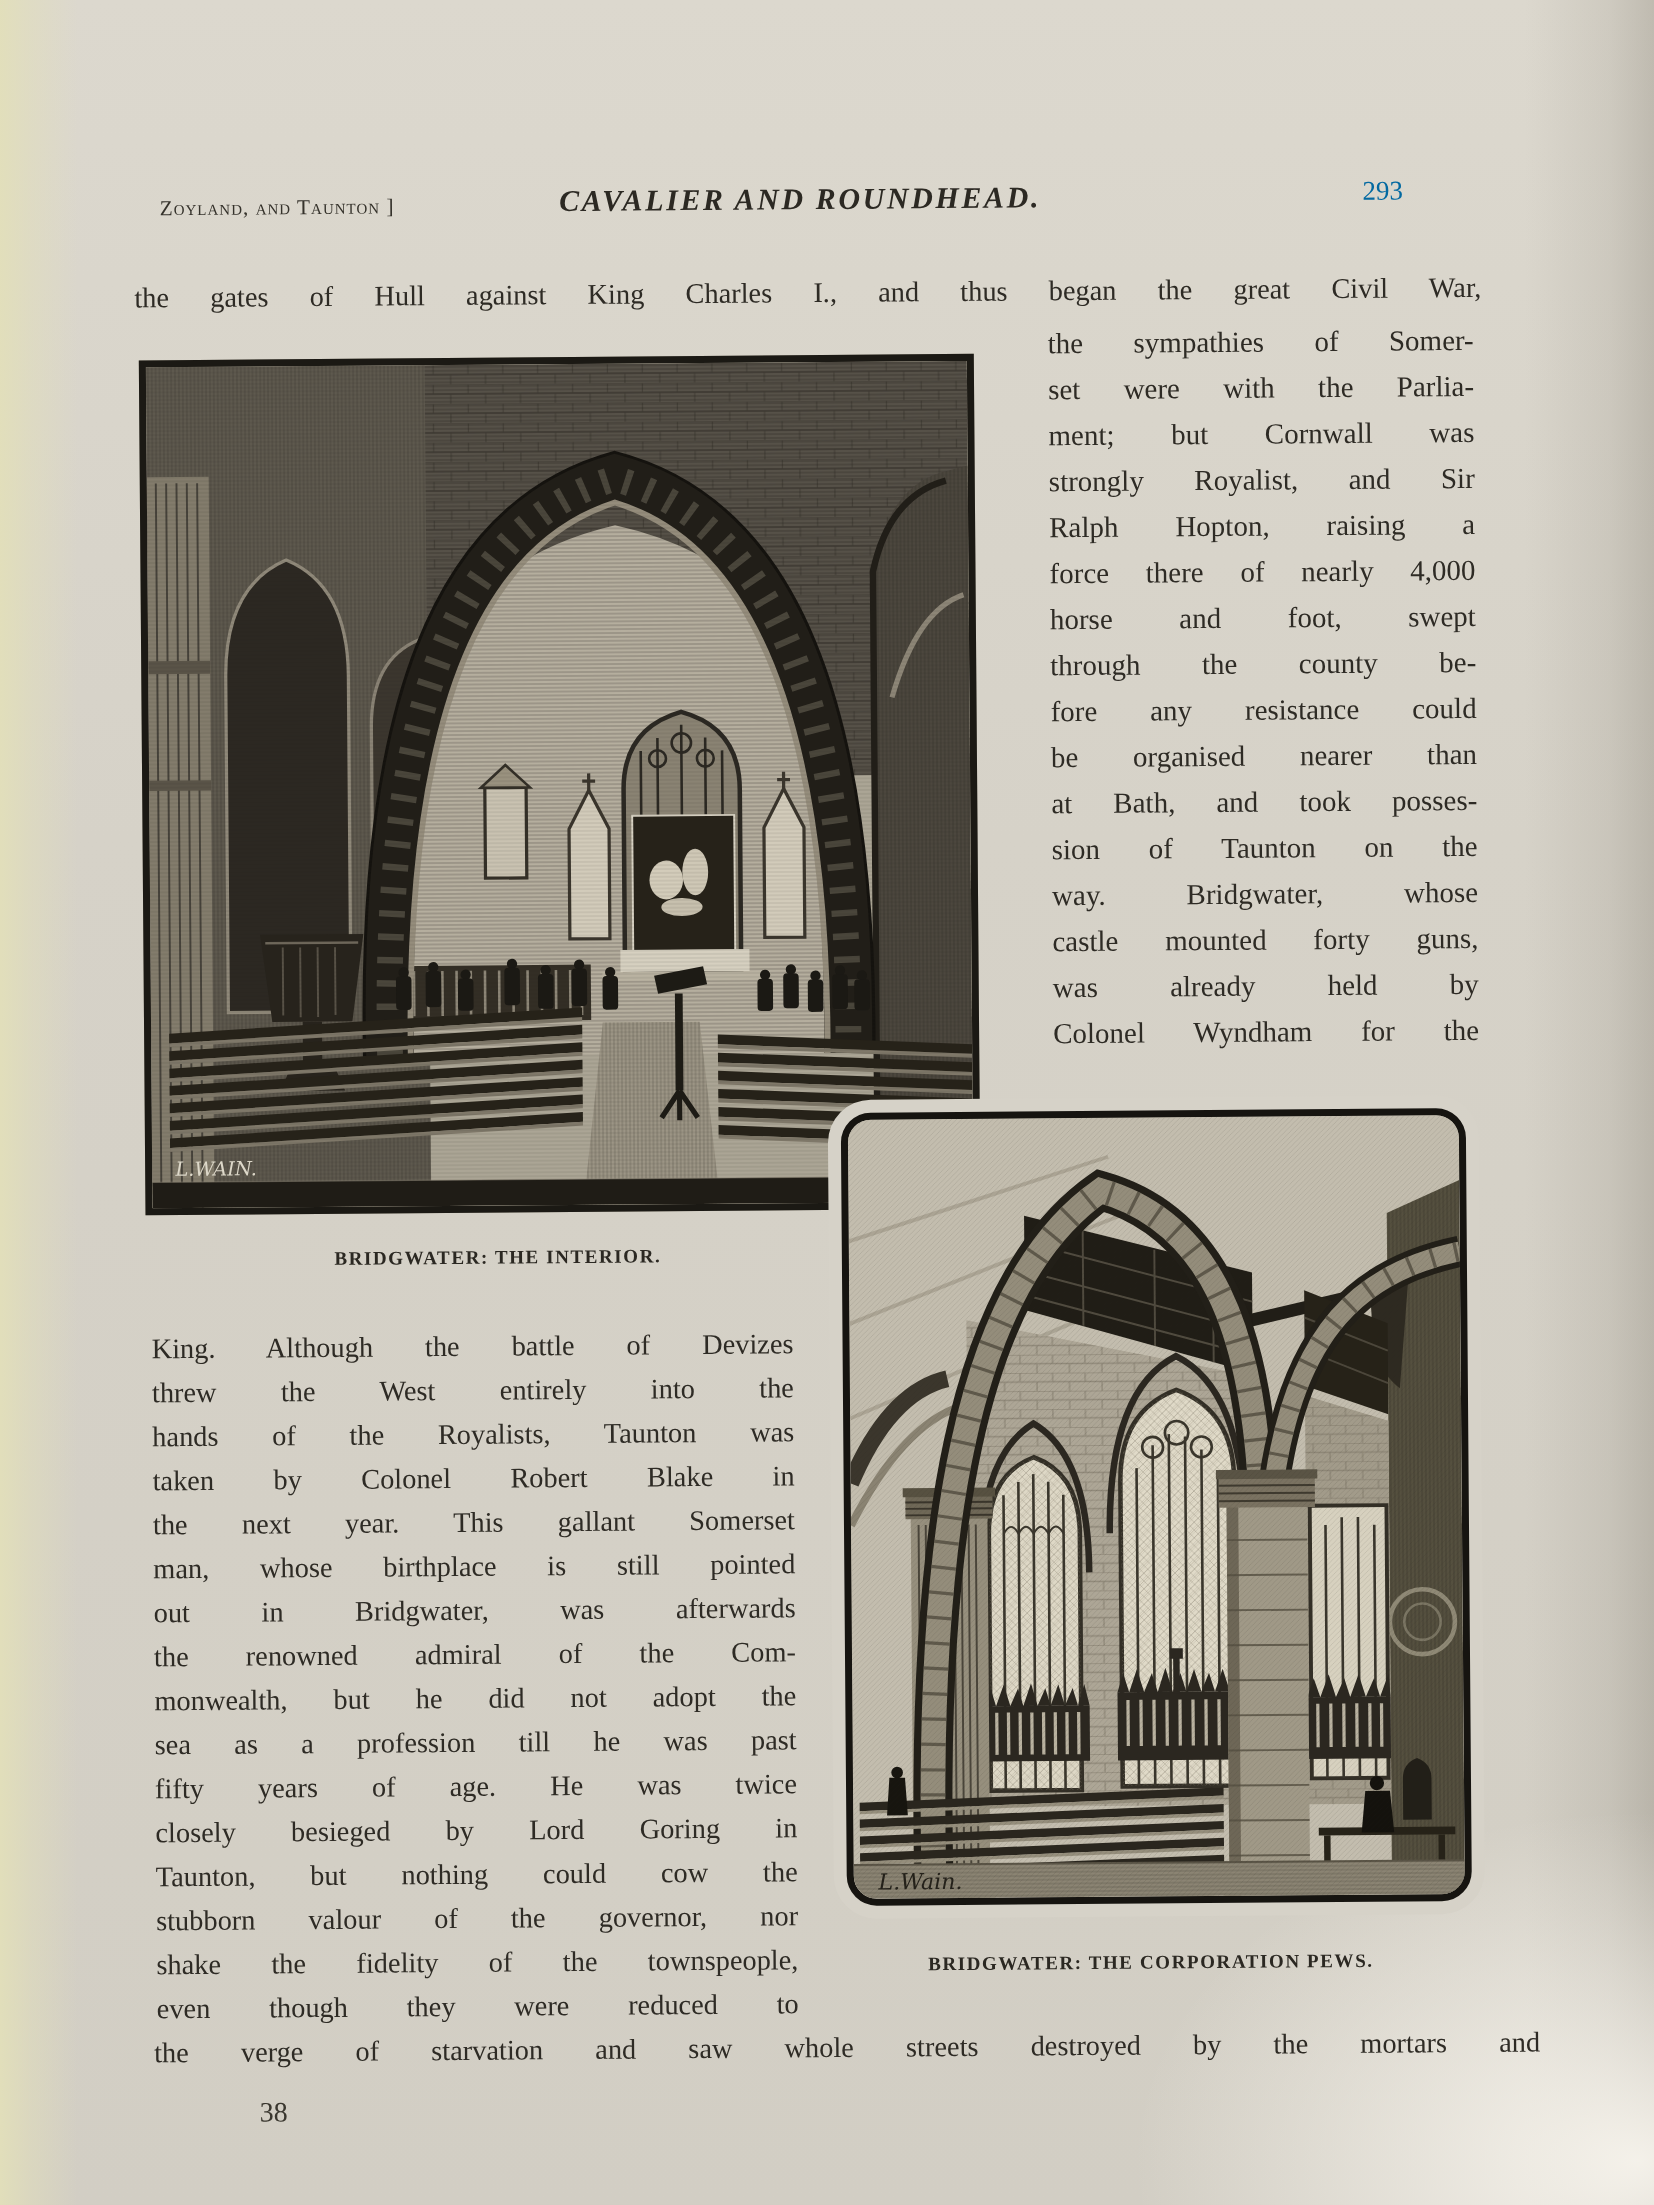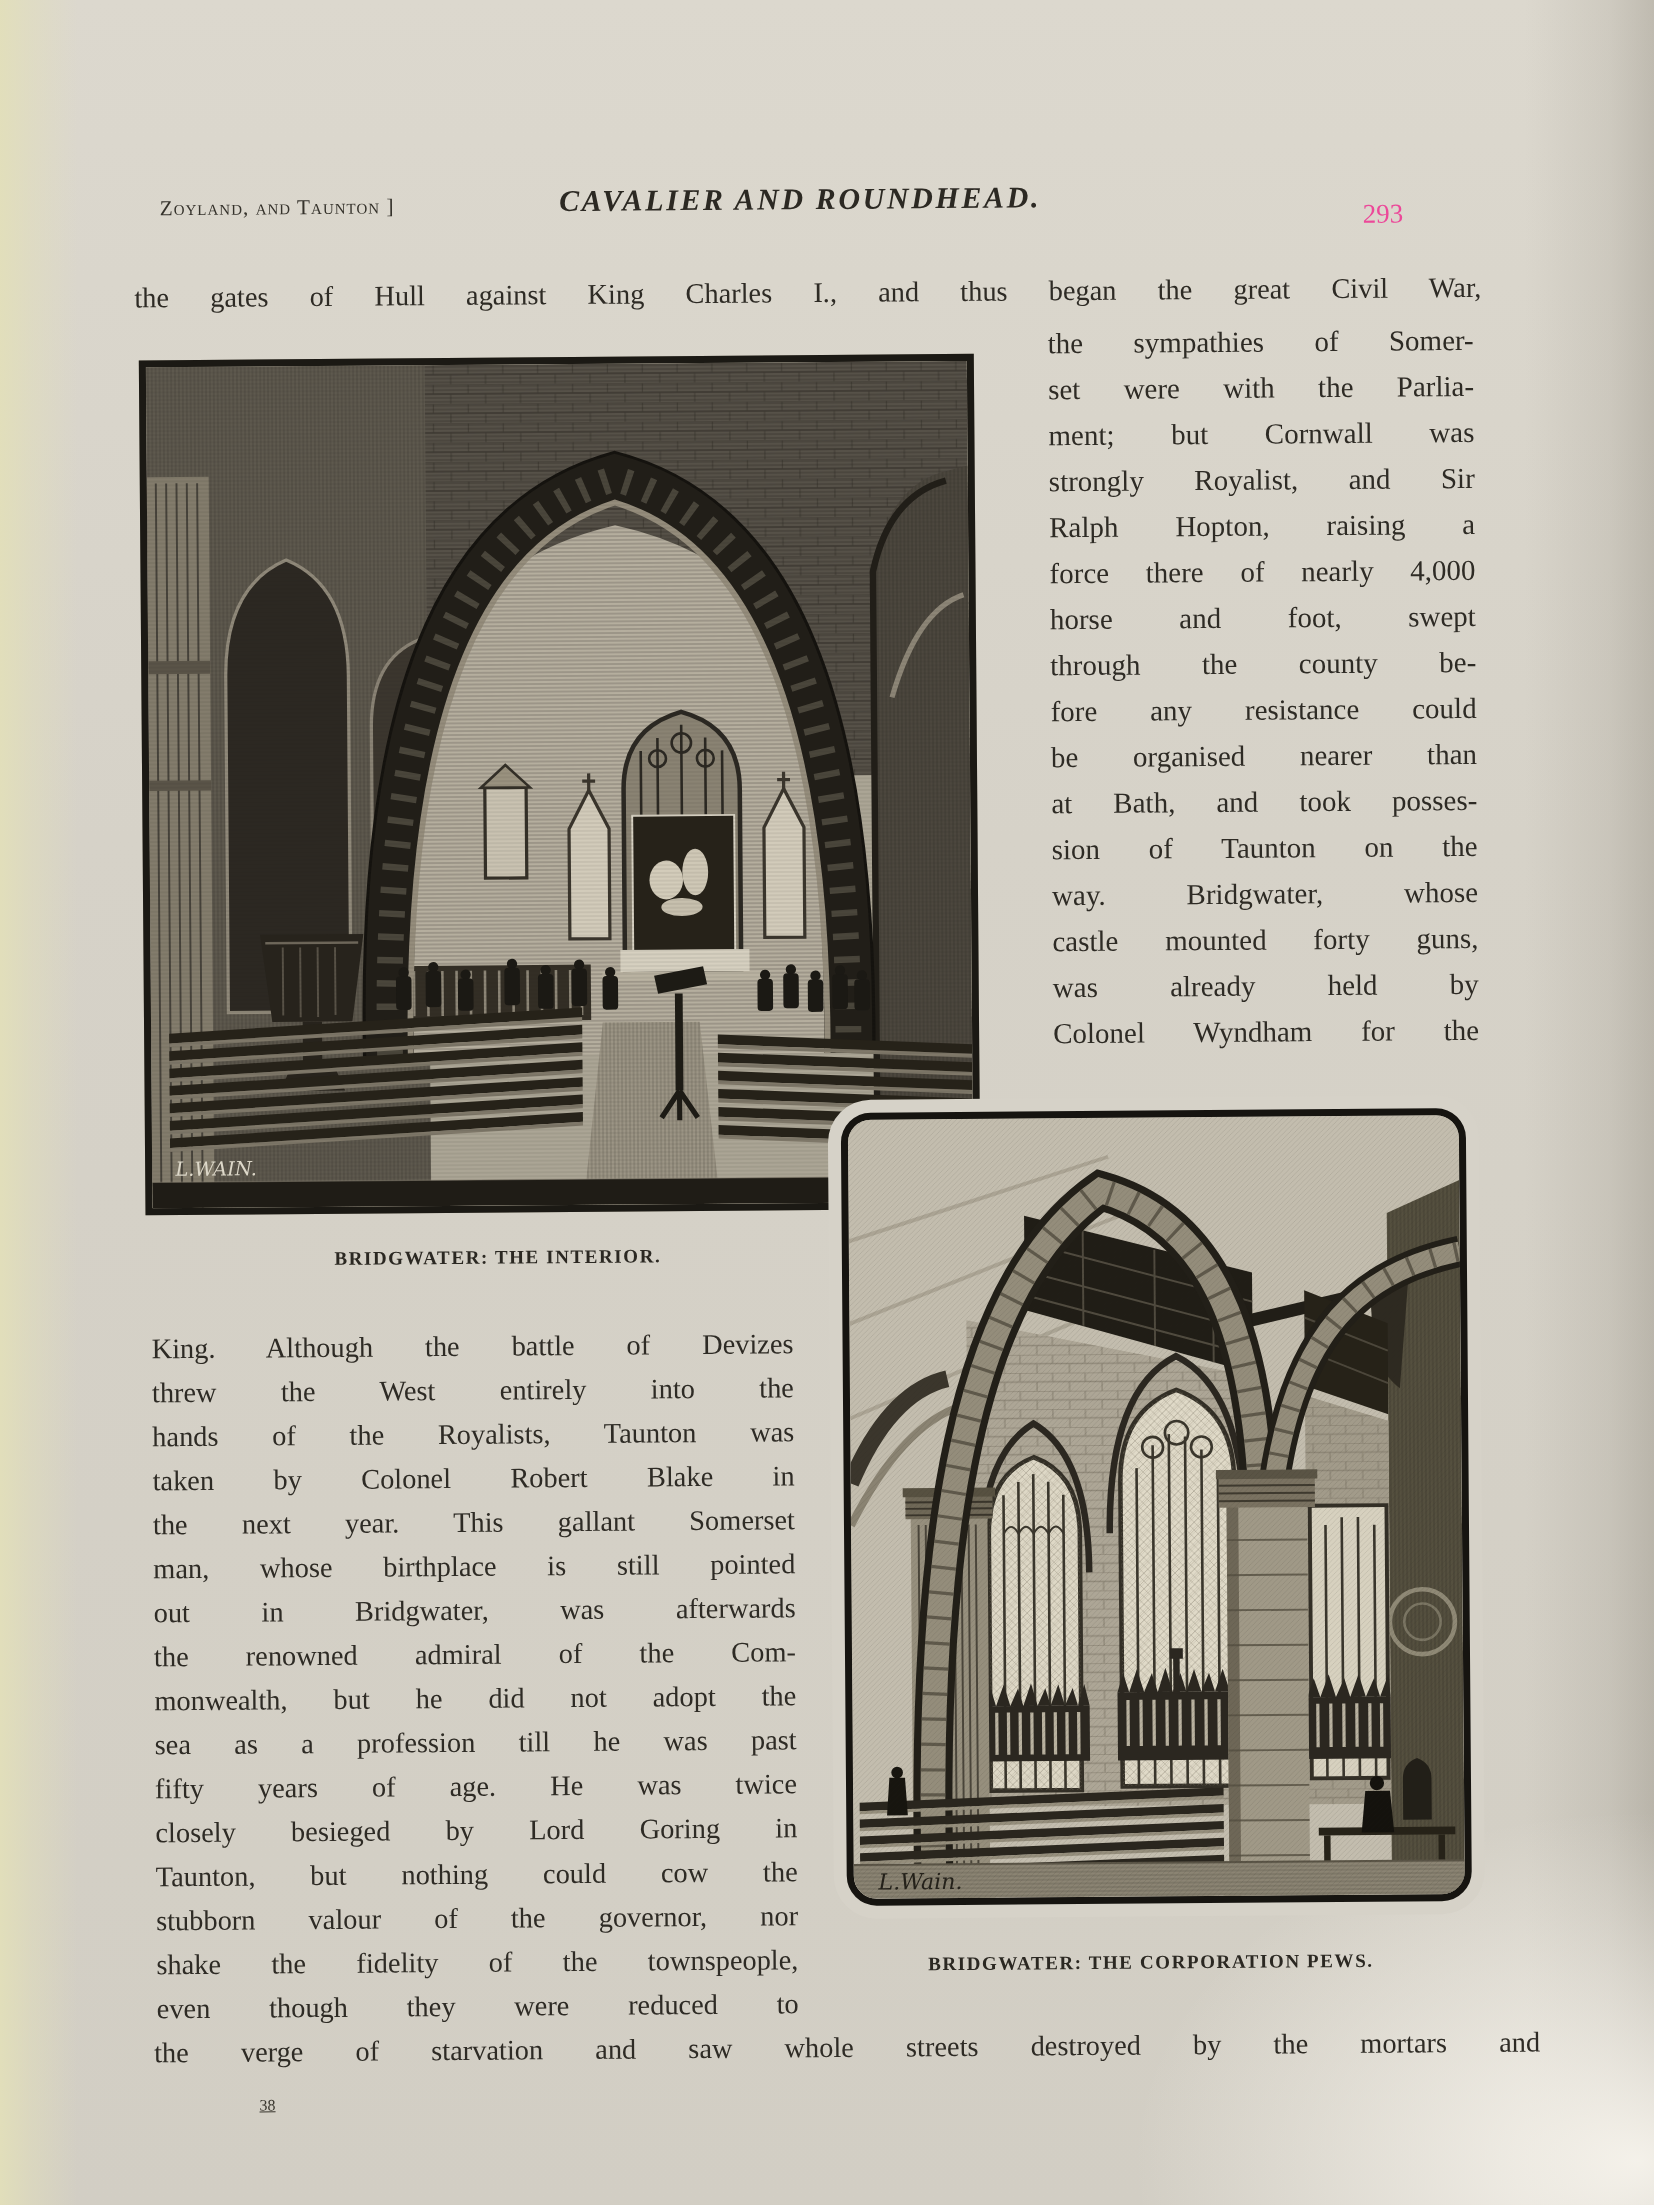--- a/index.html
+++ b/index.html
@@ -10,28 +10,28 @@
       radial-gradient(840px 582px at 99% 98%, rgba(250,247,240,0.9), rgba(250,247,240,0) 60%),
       linear-gradient(90deg, rgba(226,223,186,0.95) 0px, rgba(226,223,186,0.5) 31px, rgba(226,223,186,0) 78px),
       linear-gradient(270deg, rgba(125,119,107,0.30) 0px, rgba(125,119,107,0.14) 45px, rgba(125,119,107,0) 129px),
       linear-gradient(180deg, #dcd8ce 0%, #d6d2c8 38%, #d2cec4 100%);
   }
   .tilt{position:absolute;inset:0;transform:rotate(-0.45deg);transform-origin:50% 52%;}
   .abs{position:absolute;}
   .jline{text-align:justify;text-align-last:justify;text-justify:inter-word;}
   .header-left{left:167px;top:191px;font-size:21.3px;letter-spacing:1px;font-variant:small-caps;color:#35322b;}
   .header-title{left:536px;top:182px;width:543px;text-align:center;font-size:30px;font-style:italic;font-weight:600;letter-spacing:2.6px;color:#2c2923;}
-  .page-number{left:1370px;top:203px;font-size:27px;color:#ec4899;}
+  .page-number{left:1370px;top:180px;font-size:27px;color:#0369a1;}
   .intro-line{left:141px;top:274px;width:1347px;font-size:28.4px;line-height:37px;}
   .right-col{left:1054px;top:322px;width:426px;font-size:29px;}
   .right-col .jline{height:46px;line-height:46px;}
   .left-col{left:150px;top:1322px;width:642px;font-size:28.4px;}
   .left-col .jline{height:44px;line-height:44px;}
   .bottom-line{left:147px;top:2030px;width:1386px;font-size:28.4px;line-height:36px;}
-  .sig-mark{left:252px;top:2092px;font-size:16px;color:#3a372f;text-decoration:underline;}
+  .sig-mark{left:252px;top:2092px;font-size:28px;color:#3a372f;}
   .caption{font-size:19px;letter-spacing:1.6px;text-align:center;color:#2b2822;font-weight:600;}
   .caption-1{left:90px;top:1244px;width:814px;}
   .caption-2{left:831px;top:1954px;width:627px;}
   .fig{box-sizing:border-box;overflow:hidden;}
   .fig-1{left:145px;top:355px;width:835px;height:855px;border:7.1px solid #1b1914;background:#aba595;}
   .fig-2{left:841px;top:1113px;width:625px;height:793px;border:7.8px solid #161410;border-radius:30px;
          box-shadow:0 0 0 13px #d6d2c8;background:#c3bdae;}
   .fig svg{display:block;width:100%;height:100%;}
 </style>
 </head>

